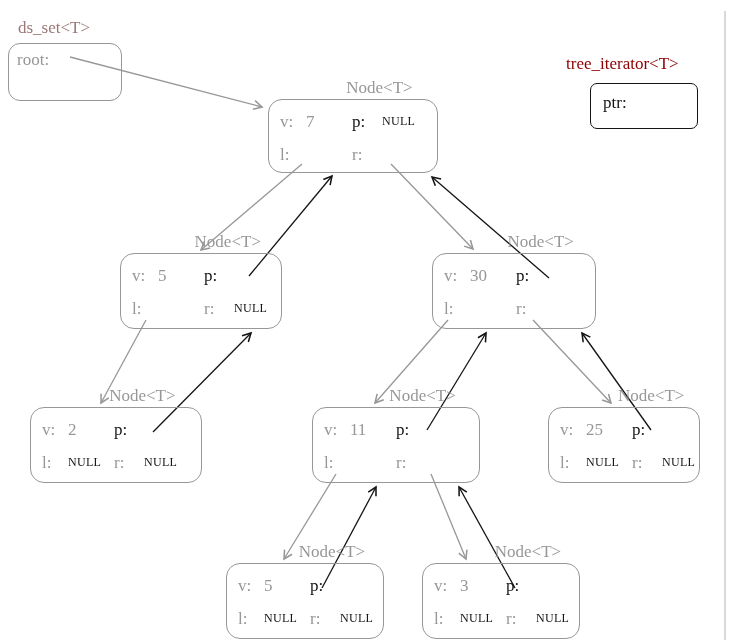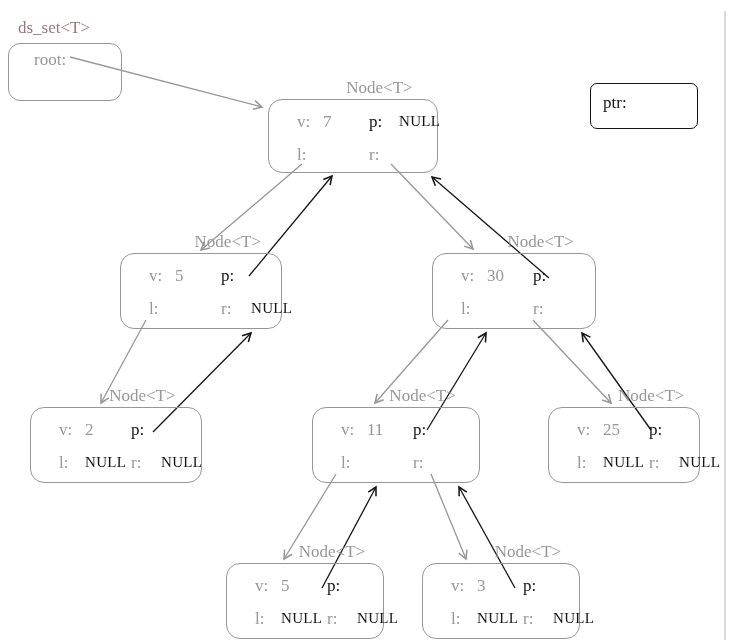--- a/index.html
+++ b/index.html
@@ -15,35 +15,35 @@
   .black { color:var(--black,#141414); }
   .maroon { color:var(--maroon,#8b0000); }
   .faded-maroon { color:var(--faded_maroon,#9b7878); }
 
   .free-label {
     position:absolute; font-size:17px; white-space:nowrap;
   }
 
   .box {
     position:absolute; background:transparent;
-    border:1.4px solid var(--gray,#979797); border-radius:14px;padding-left:17px;
+    border:1.4px solid var(--gray,#979797); border-radius:14px;
   }
 
   .node-title {
     position:absolute; top:-22px; left:46%;
     font-size:17px; color:var(--gray,#979797); white-space:nowrap;
   }
 
   .row {
     display:grid; grid-template-columns:26px 46px 30px auto;
     align-items:center; height:33px; padding-left:11px;
     font-size:17px; white-space:nowrap;
   }
   .row.first { margin-top:5px; }
-  .null { font-size:15px; letter-spacing:.3px; }
+  .null { font-size:12px; letter-spacing:.3px; }
 
   .ds-line { font-size:17px; color:var(--gray,#979797); line-height:25px; padding:3px 0 0 8px; }
   .ds-size { margin-left:16px; }
 
   .iter-box { border:1.6px solid var(--black,#141414); border-radius:7px; }
   .iter-ptr { position:absolute; left:12px; top:9px; font-size:17px; color:var(--black,#141414); }
 
   svg.arrows { position:absolute; left:0; top:0; pointer-events:none; }
   .edge-down { stroke:var(--gray,#979797); stroke-width:1.3; fill:none; }
   .edge-up   { stroke:var(--black,#141414); stroke-width:1.3; fill:none; }
@@ -93,20 +93,21 @@
     </g>
   </svg>
 
   <div class="free-label faded-maroon" style="left:18px;top:7px">ds_set&lt;T&gt;</div>
   <div class="box" style="left:8px;top:32px;width:114px;height:58px;border-radius:12px">
     <div class="ds-line">
       <span>root:</span>
     </div>
   </div>
 
+  <div class="free-label maroon" style="left:566px;top:43px">tree_iterator&lt;T&gt;</div>
   <div class="box iter-box" style="left:590px;top:72px;width:108px;height:46px">
     <span class="iter-ptr">ptr:</span>
   </div>
 
   <div class="box" style="left:268px;top:88px;width:170px;height:74px">
     <div class="node-title">Node&lt;T&gt;</div>
     <div class="row first">
       <span class="gray">v:</span>
       <span class="gray">7</span>
       <span class="black">p:</span>

